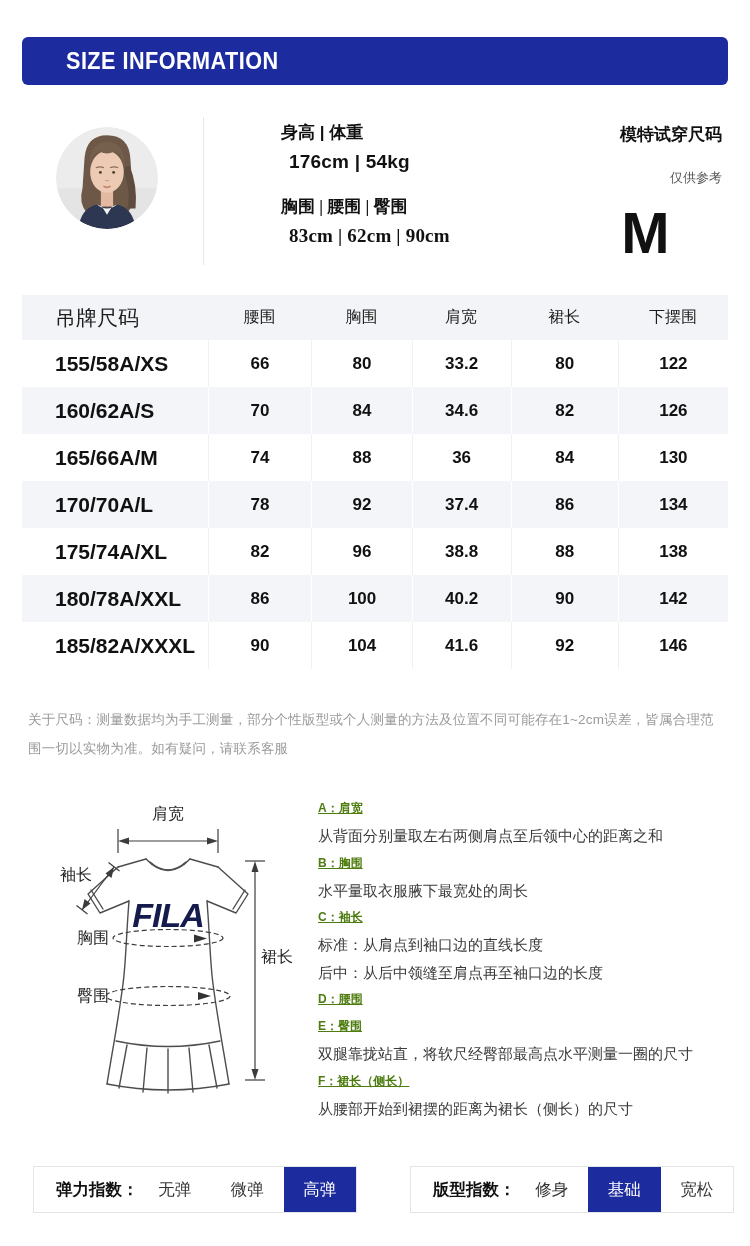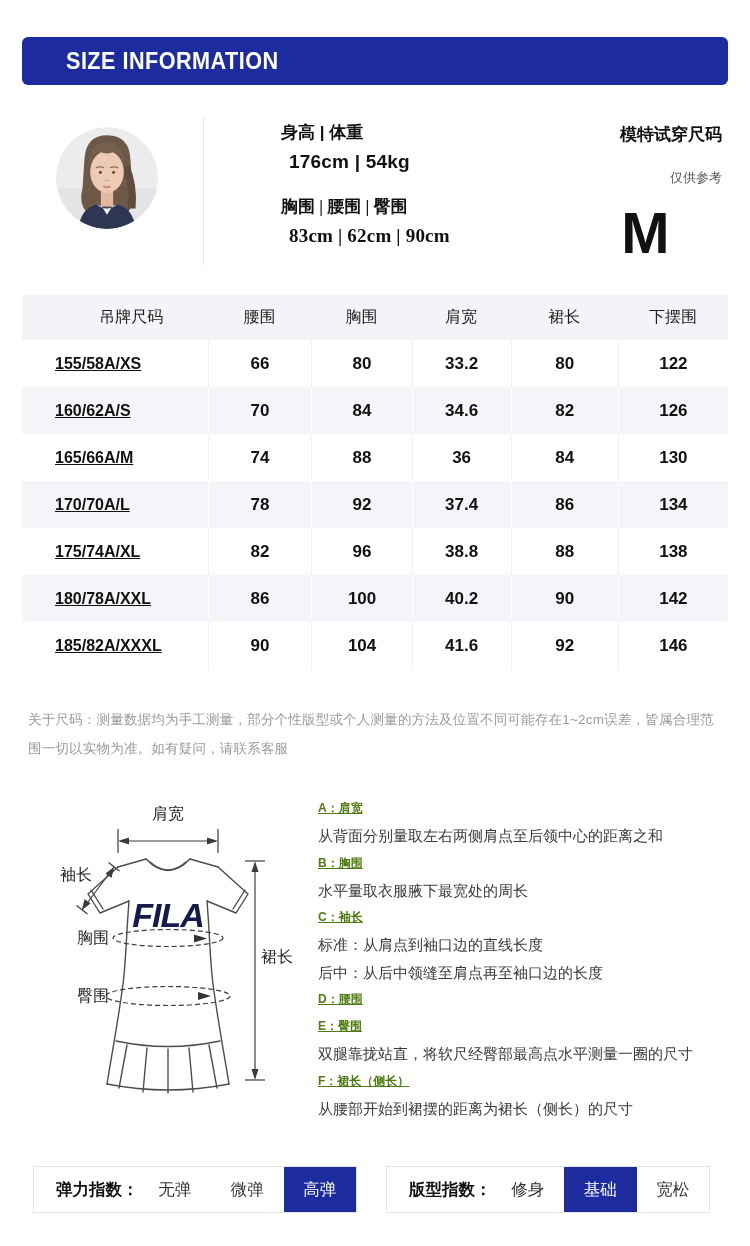--- a/index.html
+++ b/index.html
@@ -34,40 +34,40 @@
   .fit-size  { font-size:58px; font-weight:800; text-align:center; margin-top:12px; letter-spacing:1px; }
 
   
   .size-table { margin:12px 22px 0; }
   .t-row { display:grid; grid-template-columns:26.3% 14.7% 14.2% 14% 15.2% 15.6%; align-items:center; }
   .t-head { background:#f2f4f7; height:45px; }
   .t-head .t-cell { font-size:16px; font-weight:500; color:#1e1e1e; }
   .t-body .t-row { height:47px; background:#fff; }
   .t-body .t-row.alt { background:#f3f5f8; }
   .t-cell { text-align:center; font-size:17px; font-weight:700; }
-  .t-cell.first { text-align:center; padding-left:33px; font-size:16px; }
+  .t-cell.first { text-align:left; padding-left:33px; font-size:21px; }
   .t-body .t-cell { border-left:1px solid #eef0f3; height:100%; display:flex; align-items:center; justify-content:center; }
-  .t-body .t-cell.first { border-left:none; justify-content:flex-start;text-decoration:underline; }
+  .t-body .t-cell.first { border-left:none; justify-content:flex-start; }
   .t-body .t-row.alt .t-cell { border-left-color:#ffffff; }
 
   
   .size-note {
     margin:36px 30px 0 28px;
     color:#9a9a9a; font-size:13.5px; line-height:29px; letter-spacing:.2px;
   }
 
   
   .diagram-sec { margin:26px 10px 0 30px; display:flex; }
   .dress-wrap { width:292px; flex:none; }
   .guide { margin-left:-4px; padding-top:6px; width:430px; }
   .g-title { font-size:12px; font-weight:700; line-height:27px; color:#4d7c0f;text-decoration:underline; }
   .g-line  { font-size:15px; color:#3a3a3a; line-height:27.5px; }
 
   
-  .index-row { margin:28px 40px 0 33px; display:flex; justify-content:space-between; }
+  .index-row { margin:28px 16px 0 33px; display:flex; justify-content:space-between; }
   .idx-box {
     width:324px; height:47px; background:#fff;
     border:1px solid #e4e4e4; display:flex; align-items:stretch; overflow:hidden;
   }
   .idx-label { font-size:16.5px; font-weight:700; color:#111; display:flex; align-items:center; padding-left:22px; flex:none; }
   .idx-opt { flex:1; display:flex; align-items:center; justify-content:center; font-size:16.5px; color:#333; }
   .idx-opt.selected { background:#1c2b9d; color:#fff; font-weight:500; }
 </style>
 </head>
 <body>

